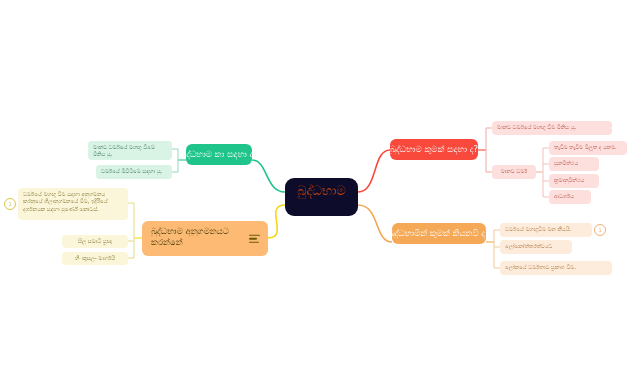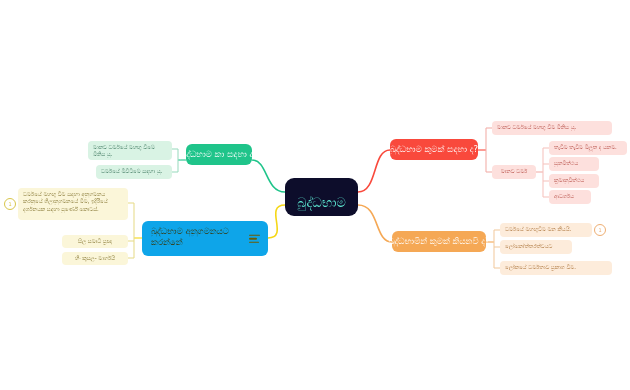--- a/index.html
+++ b/index.html
@@ -32,38 +32,38 @@
     position: absolute;
     box-sizing: border-box;
     display: flex;
     align-items: flex-start;
     border-radius: 6px;
     line-height: 1.35;
   }
   
   .root {
     background: #0d0d2b;
-    color: #5eead4;
+    color: #c2410c;
     border-radius: 9px;
     font-size: 13px;
     justify-content: center;
     text-align: center;
-    padding: 16px 14px;
+    padding: 4px 14px;
   }
   
   .lvl1 {
     color: #ffffff;
     font-size: 8.5px;
     padding: 5px 9px;
     border-radius: 6px;
     justify-content: center;
     text-align: center;
   }
   .lvl1.green  { background: #1fc48a; }
-  .lvl1.yellow { background: #0ea5e9; color: #3a3300; text-align: left; justify-content: flex-start; }
+  .lvl1.yellow { background: #fdba74; color: #3a3300; text-align: left; justify-content: flex-start; }
   .lvl1.red    { background: #f9493c; }
   .lvl1.orange { background: #f5a855; }
 
   
   .lvl2, .lvl3 {
     font-size: 5.4px;
     padding: 3px 5px;
     border-radius: 4px;
     color: #4a4a3a;
   }
@@ -219,21 +219,21 @@
   </div>
 
   <div class="node lvl3 tone-red" style="left:549px; top:174px; width:50px; height:14px;">
     <span class="node-text nowrap">ක්‍රමානුවිත්ථය</span>
   </div>
 
   <div class="node lvl3 tone-red" style="left:549px; top:190px; width:42px; height:14px;">
     <span class="node-text nowrap">ආධර්ශය</span>
   </div>
 
-  <div class="node lvl1 orange" style="left:392px; top:231px; width:94px; height:21px;">
+  <div class="node lvl1 orange" style="left:392px; top:223px; width:94px; height:21px;">
     <span class="node-text nowrap">බුද්ධභාමින් කුමක් කියනවි ද?</span>
   </div>
 
   <div class="node lvl2 tone-orange" style="left:500px; top:223px; width:92px; height:14px;">
     <span class="node-text nowrap">ධර්මයේ මහඟුවීම මන කීයයි.</span>
     <span class="badge right">1</span>
   </div>
 
   <div class="node lvl2 tone-orange" style="left:500px; top:240px; width:72px; height:14px;">
     <span class="node-text nowrap">ලෝකෝත්තරත්වයට</span>

